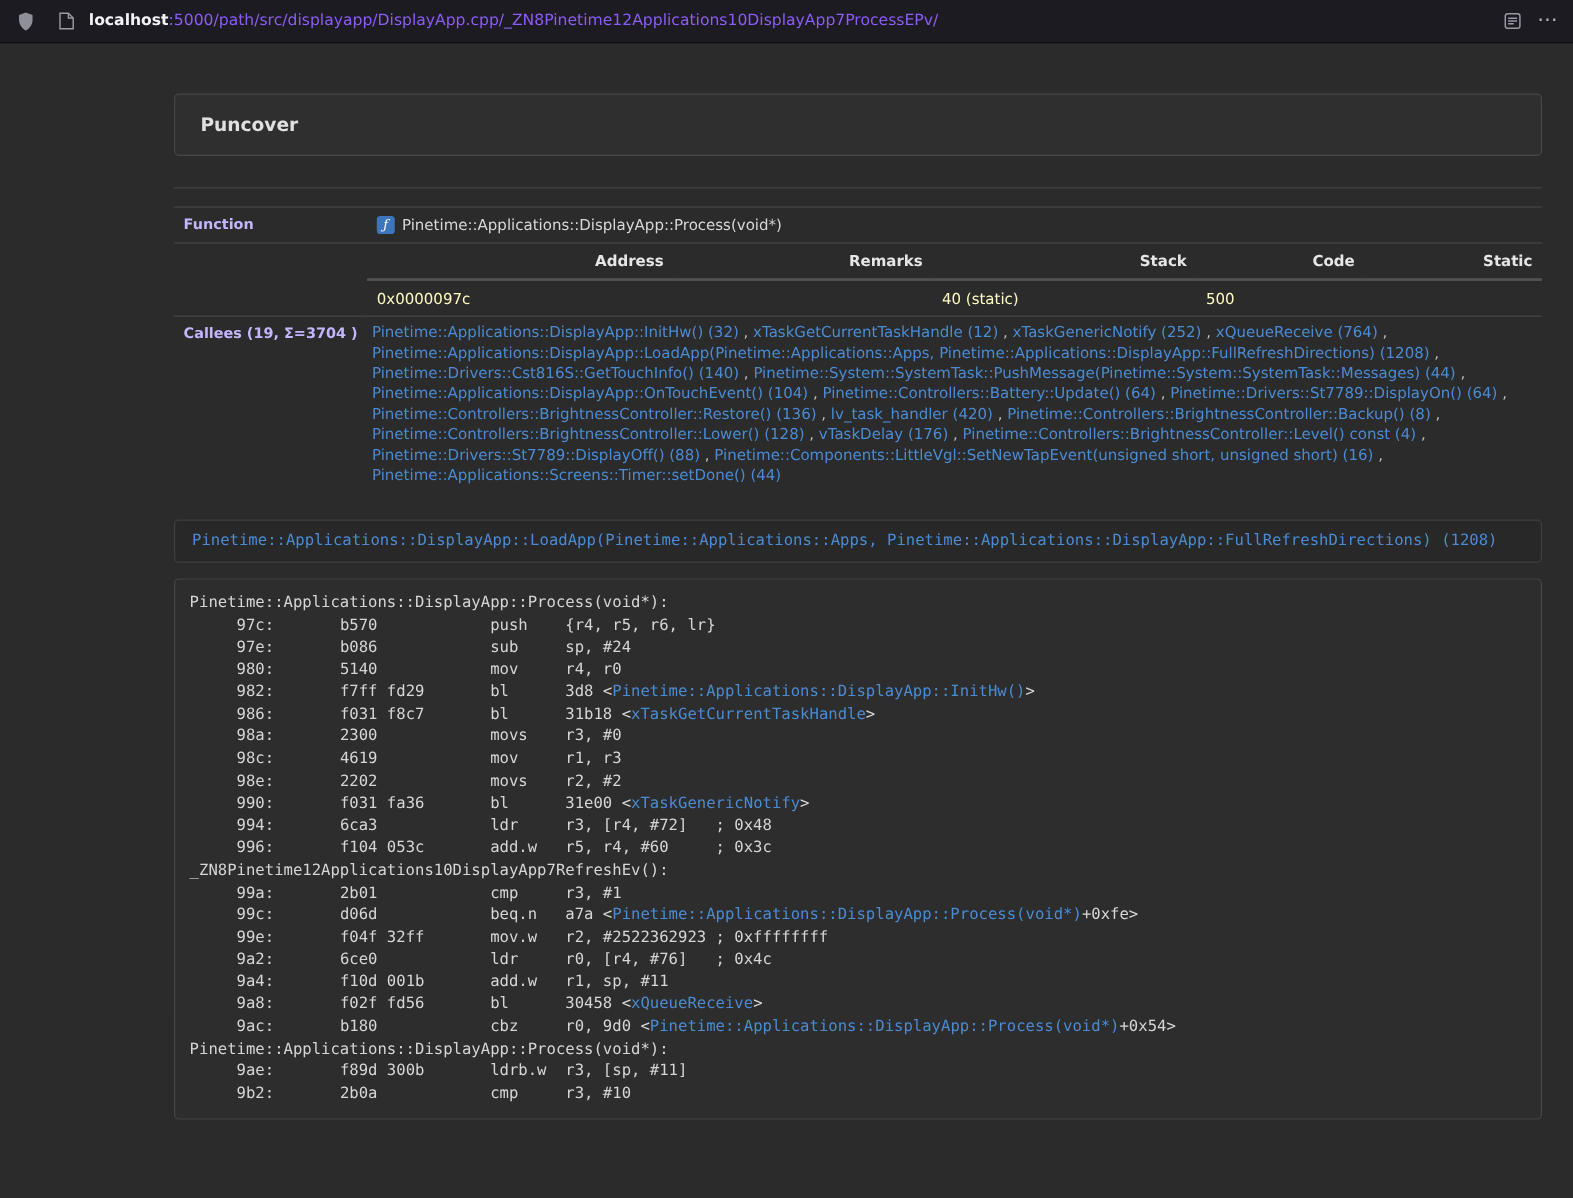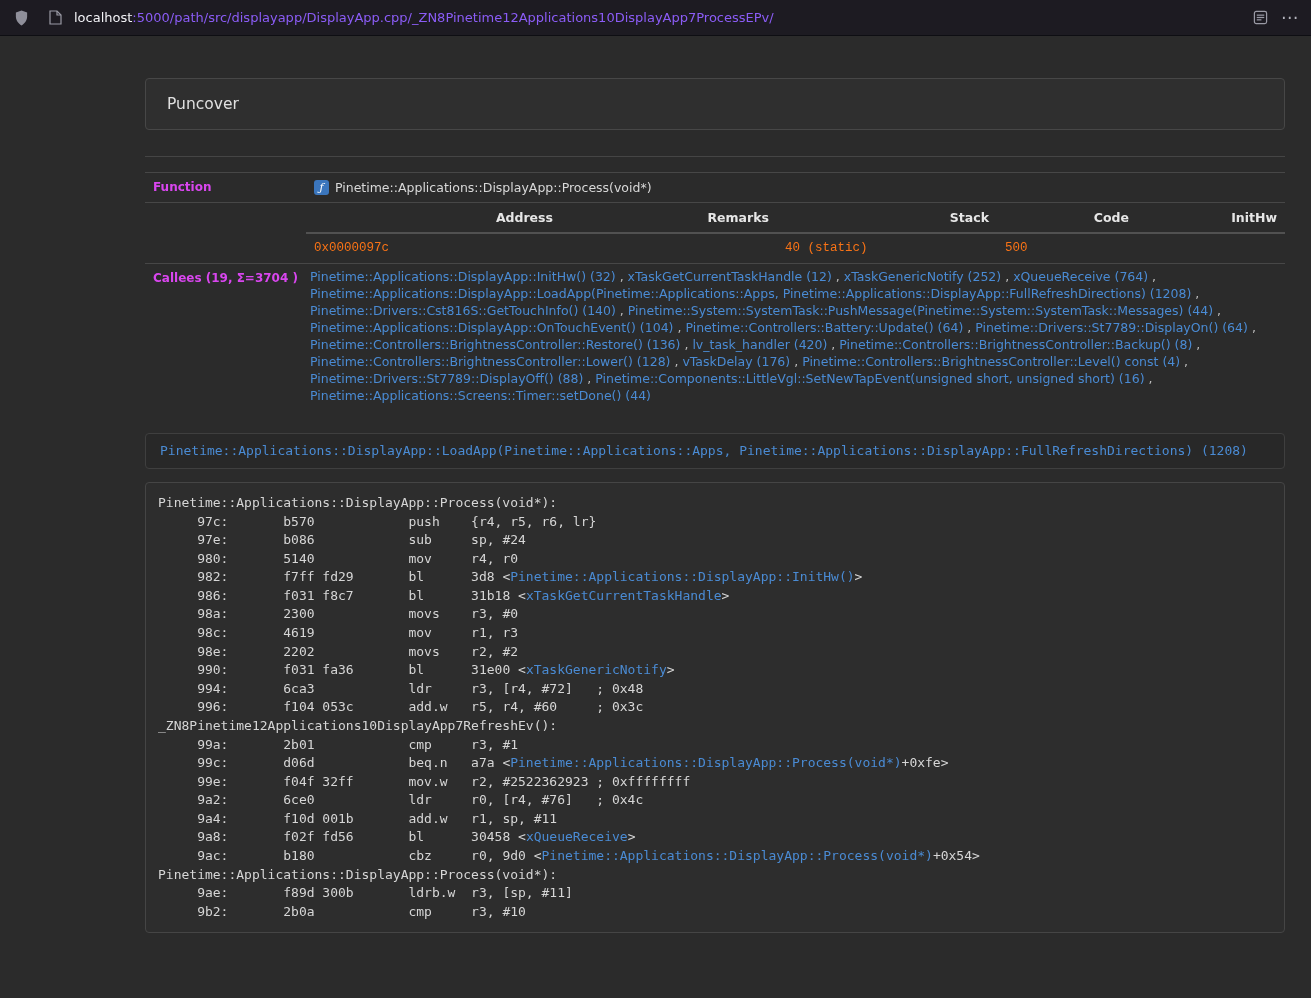--- a/index.html
+++ b/index.html
@@ -19,57 +19,57 @@
   }
   .chrome .icon-btn {
     width:22px; height:22px; display:flex; align-items:center; justify-content:center;
     border-radius:4px; flex:0 0 auto;
   }
   .chrome svg { display:block; }
   .urlbar {
     flex:1 1 auto; display:flex; align-items:center; gap:8px;
     font-size:13px; min-width:0; padding-left:4px;
   }
-  .url-host { color:#f3f3f7; }
+  .url-host { color:#f3f3f7;font-weight:bold; }
   .url-path { color:#8b5cf6; white-space:nowrap; overflow:hidden;text-align:center; }
   .ellipsis { color:#b4b4bd; font-size:17px; letter-spacing:1px; line-height:1; }
 
   
   .container { width:1140px; margin-left:145px; }
 
   .navbar {
     margin-top:42px; height:52px;
     background:#2f2f2f; border:1px solid #474747; border-radius:4px;
     display:flex; align-items:center;
   }
-  .brand { font-size:15.5px; color:#e0e0e0; padding-left:21px; }
+  .brand { font-size:15.5px; color:#e0e0e0; padding-left:21px;font-weight:bold; }
 
   hr.divider { border:none; border-top:1px solid #454545; margin:26px 0 0 0; }
 
   .breadcrumb { margin-top:20px; font-size:12.5px; font-weight:bold; color:#c8c8c8; }
   .breadcrumb .sep { color:#8f8f8f; margin:0 6px; font-weight:normal; }
   .breadcrumb .lineno { color:#c8c8c8; }
 
   
   table.ftable { width:100%; border-collapse:collapse; margin-top:15px; font-size:12.5px; }
   table.ftable > tbody > tr > th,
   table.ftable > tbody > tr > td {
     border-top:1px solid #474747; text-align:left; vertical-align:top;
     padding:6px 8px; line-height:17px; font-weight:normal; color:#cfcfcf;
   }
   table.ftable > tbody > tr > th.lcol {
-    width:158px; font-weight:bold; font-size:12px; color:#d946ef; white-space:nowrap;
+    width:158px; font-weight:bold; font-size:12px; color:#c4b5fd; white-space:nowrap;
   }
   td.nested { padding:0 !important; }
   table.inner { width:100%; border-collapse:collapse; font-size:12.5px; }
   table.inner th {
     text-align:right; font-weight:bold; color:#e6e6e6;
     padding:6px 8px; line-height:17px; border-bottom:2px solid #515151;
   }
-  table.inner td { text-align:left; padding:6px 8px; line-height:17px; border-top:none; color:#f97316;font-family:Liberation Mono, monospace; }
+  table.inner td { text-align:left; padding:6px 8px; line-height:17px; border-top:none; color:#fef9c3; }
   .col-address{width:255px;} .col-remarks{width:216px;margin-top:12px;} .col-stack{width:220px;} .col-code{width:140px;}
 
   .symbol-cell { display:flex; align-items:center; gap:6px; }
   .fn-icon {
     width:15px; height:15px; border-radius:3px; background:#3b76bd; flex:0 0 auto;
     display:flex; align-items:center; justify-content:center;
     color:#fff; font-size:11px; font-family:"DejaVu Serif",serif; font-style:italic;
   }
   .symbol-text { color:#d8d8d8; }
 
@@ -148,21 +148,21 @@
       <tr>
         <th class="lcol"></th>
         <td class="nested">
           <table class="inner">
             <thead>
               <tr>
                 <th class="col-address">Address</th>
                 <th class="col-remarks">Remarks</th>
                 <th class="col-stack">Stack</th>
                 <th class="col-code">Code</th>
-                <th>InitHw</th>
+                <th>Static</th>
               </tr>
             </thead>
             <tbody>
               <tr>
                 <td>0x0000097c</td>
                 <td></td>
                 <td>40 (static)</td>
                 <td>500</td>
                 <td></td>
               </tr>

